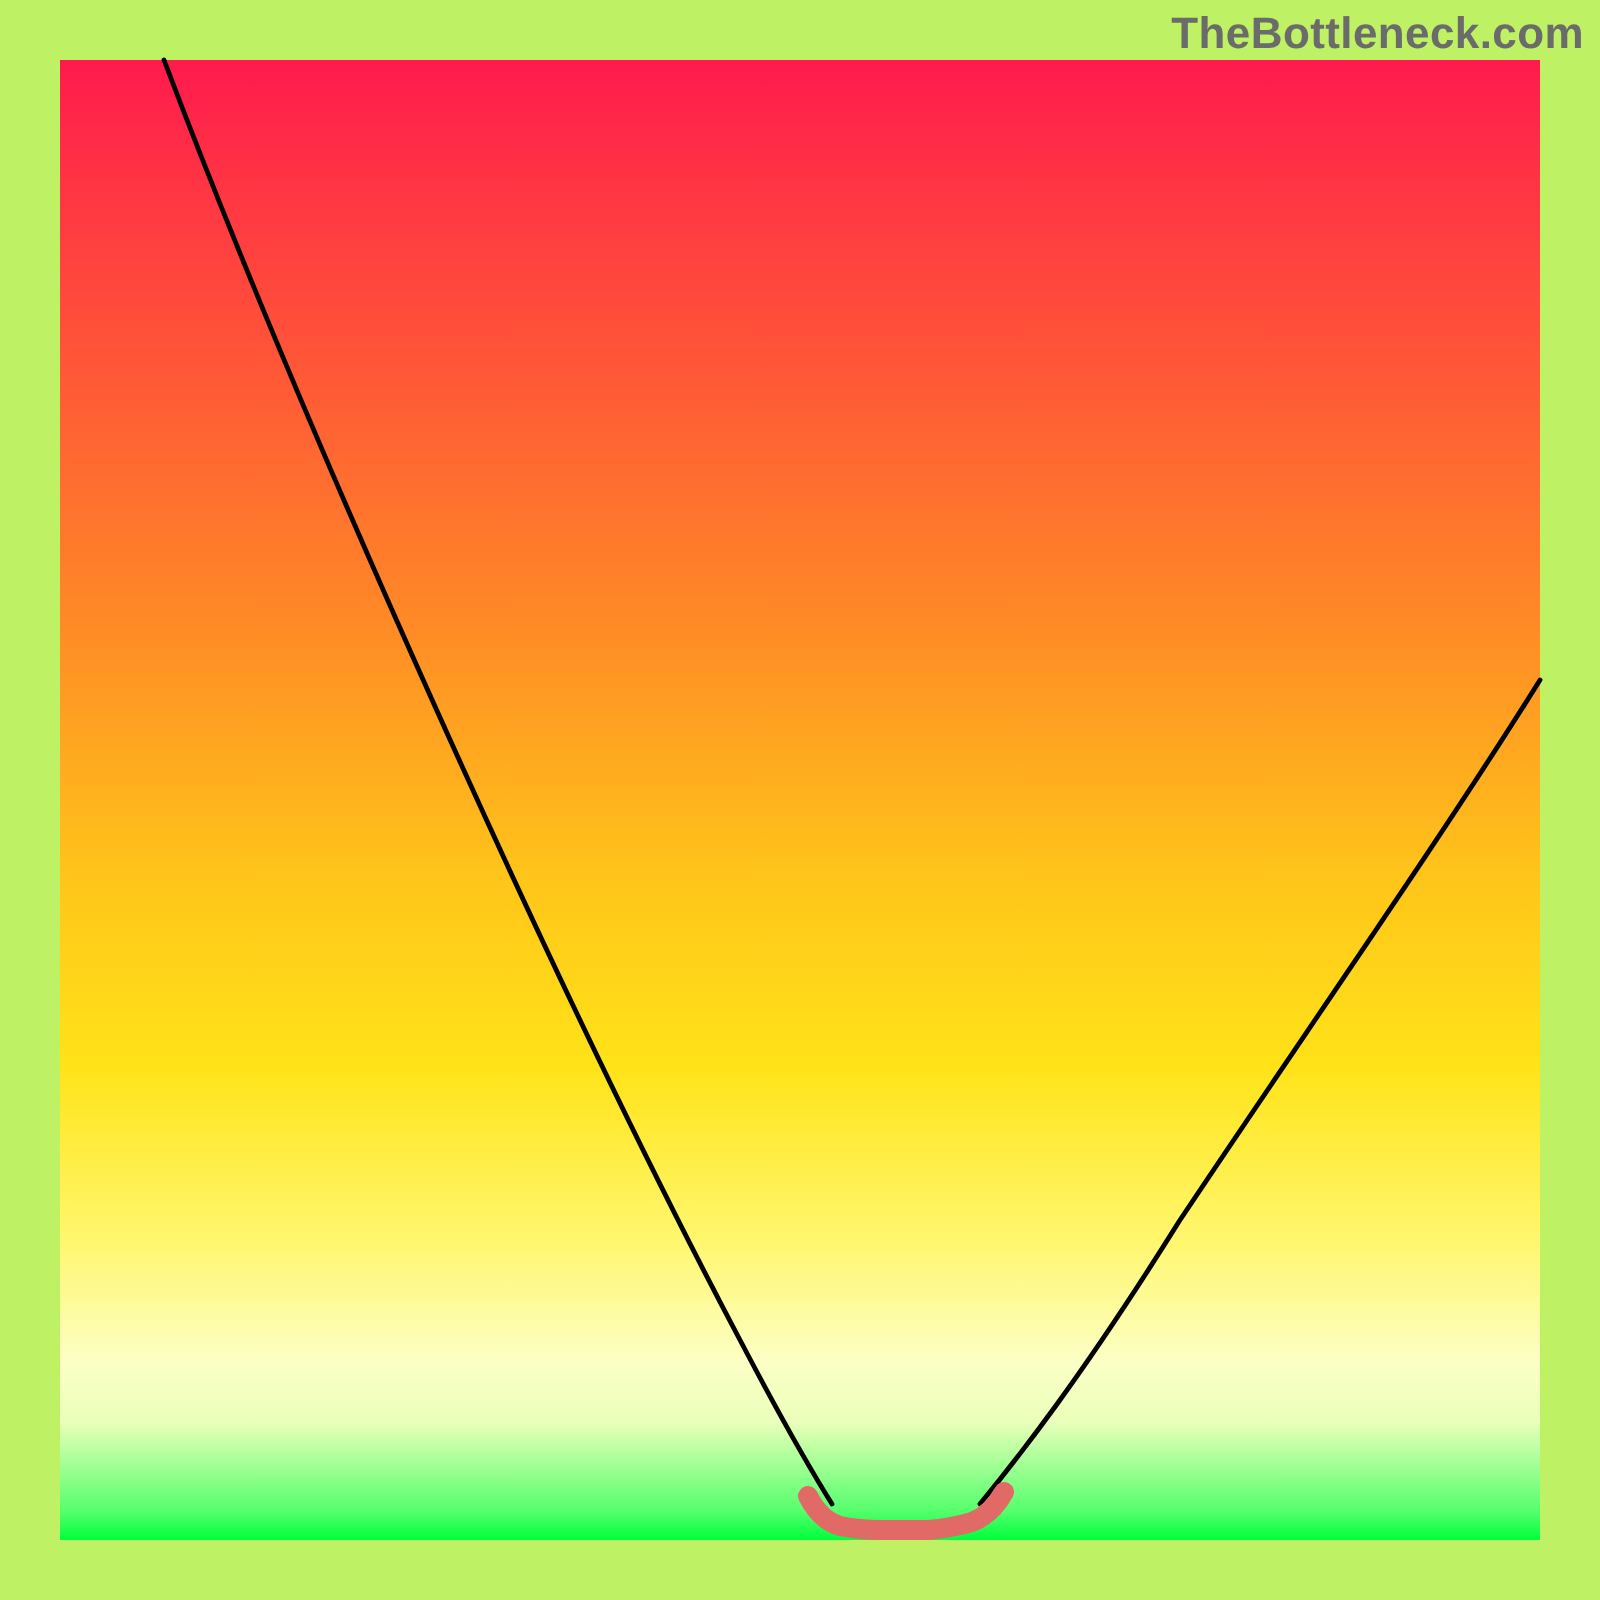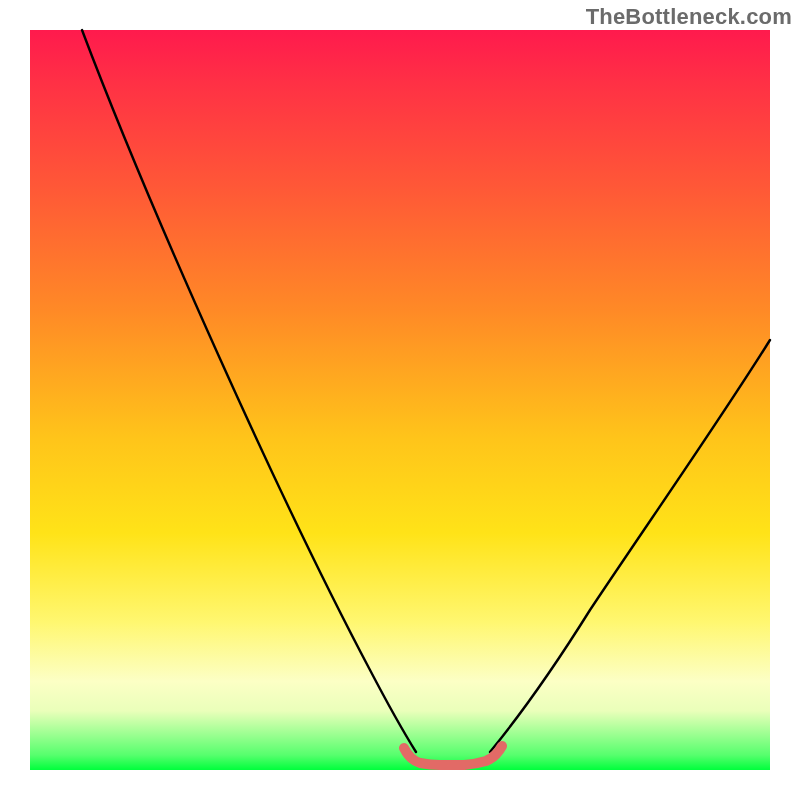--- a/index.html
+++ b/index.html
@@ -10,21 +10,21 @@
     background: #000;
     overflow: hidden;
     font-family: Arial, Helvetica, sans-serif;
   }
   .frame {
     position: absolute;
     left: 0;
     top: 0;
     width: 800px;
     height: 800px;
-    background: #ffffff;
+    background: #bef264;
   }
   .plot-area {
     position: absolute;
     left: 30px;
     top: 30px;
     width: 740px;
     height: 740px;
     
     background: linear-gradient(
       to bottom,

